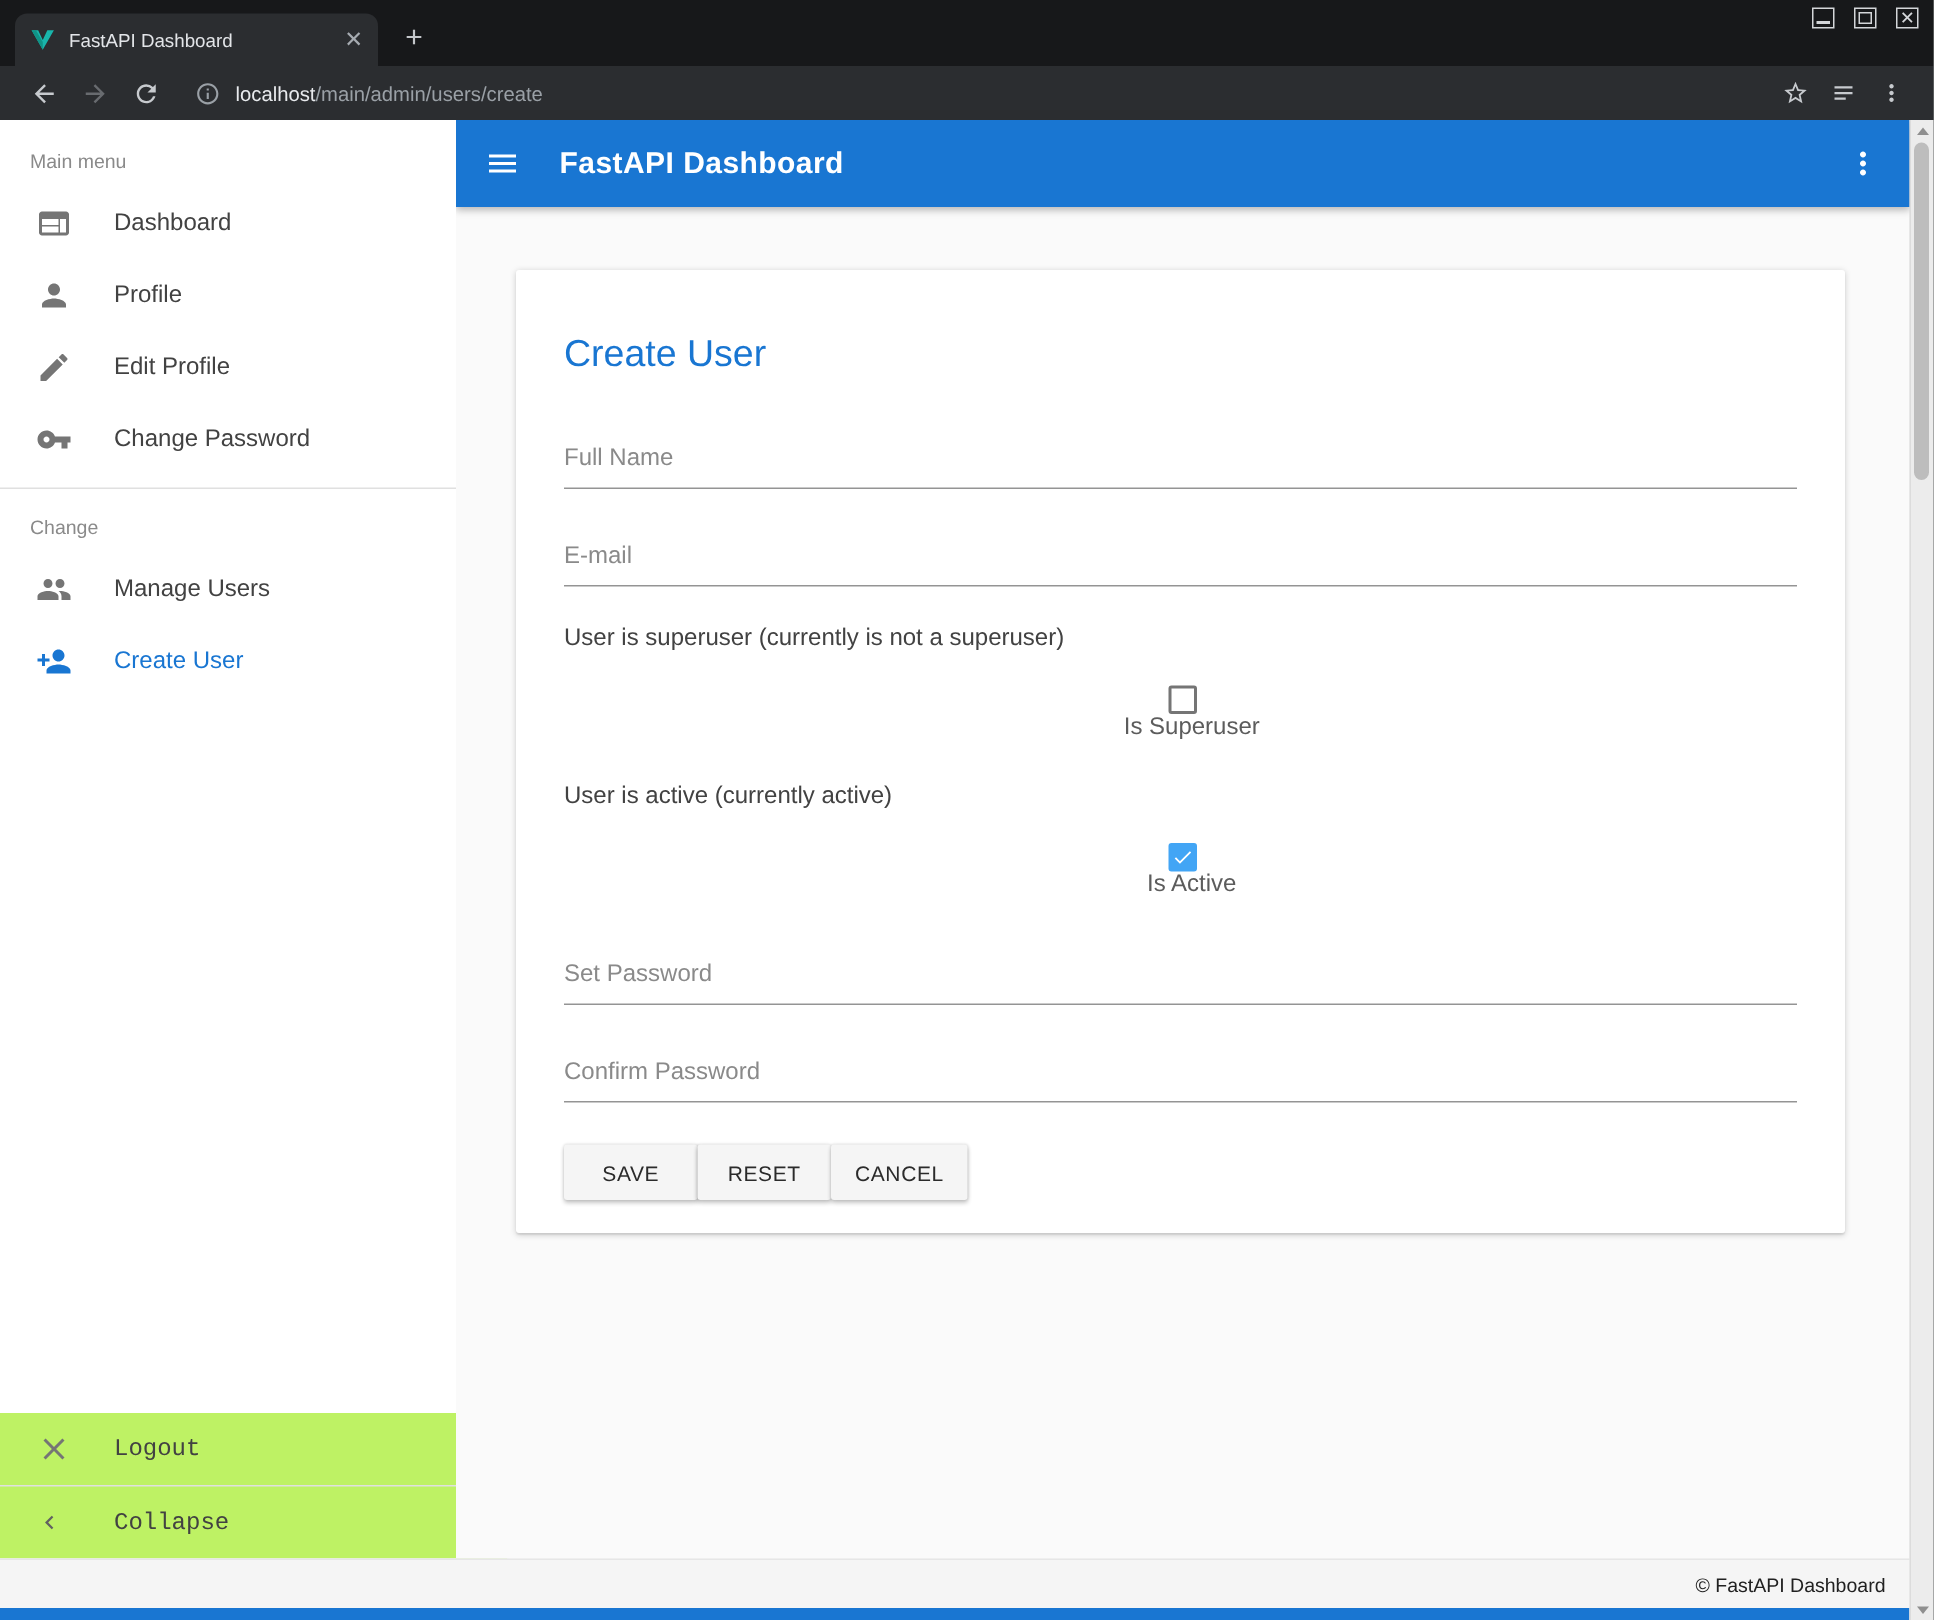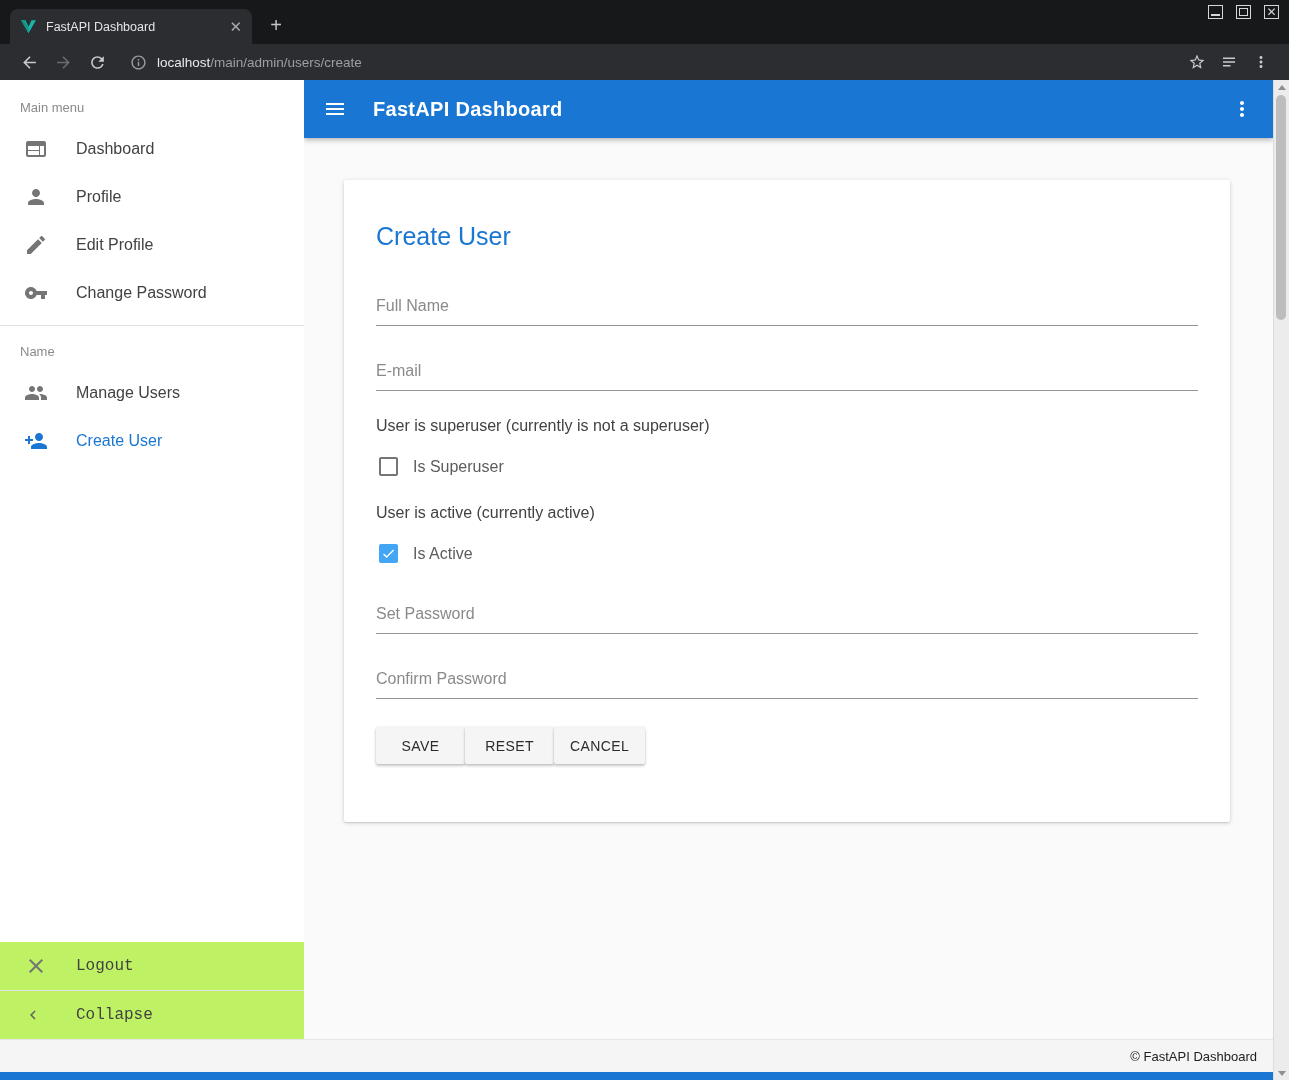--- a/index.html
+++ b/index.html
@@ -74,21 +74,21 @@
           box-shadow: 0 1px 4px rgba(0,0,0,.18), 0 1px 1px rgba(0,0,0,.08); padding: 34px 32px 0; }
   .form-title { color: #1976d2; font-size: 25px; font-weight: 400; margin: 8px 0 46px; }
 
   .field { margin-bottom: 36px; }
   .field input { width: 100%; border: none; outline: none; background: transparent; font-family: "Liberation Sans", sans-serif;
                  font-size: 16px; color: #212121; padding: 0 0 10px; border-bottom: 1px solid rgba(0,0,0,.42); }
   .field input::placeholder { color: #8a8a8a; opacity: 1; }
   .field.tight { margin-bottom: 26px; }
 
   .hint { font-size: 16px; color: #424242; margin-bottom: 22px; }
-  .check-row { display: flex; align-items: center; margin-bottom: 28px; }
+  .check-row { display: flex; align-items: center; margin-bottom: 28px; flex-direction: column; }
   .check-row.last { margin-bottom: 42px; }
   .checkbox { width: 19px; height: 19px; border: 2px solid #757575; border-radius: 2px; margin-left: 3px;
               display: flex; align-items: center; justify-content: center; cursor: pointer; background: #fff; }
   .checkbox.checked { background: #42a5f5; border-color: #42a5f5; }
   .checkbox svg { width: 15px; height: 15px; fill: #fff; }
   .check-label { margin-left: 15px; font-size: 16px; color: #5c5c5c; }
 
   .btn-row { display: flex; margin-top: 28px; }
   .btn { min-width: 89px; height: 37px; background: #f5f5f5; border: none; border-radius: 2px; cursor: pointer;
          box-shadow: 0 2px 3px rgba(0,0,0,.22), 0 0 2px rgba(0,0,0,.12);
@@ -197,21 +197,21 @@
       <div class="side-item">
         <span class="s-icon">
           <svg viewBox="0 0 24 24">
               <path d="M12.65 10C11.83 7.67 9.61 6 7 6c-3.31 0-6 2.69-6 6s2.69 6 6 6c2.61 0 4.83-1.67 5.65-4H17v4h4v-4h2v-4H12.65zM7 14c-1.1 0-2-.9-2-2s.9-2 2-2 2 .9 2 2-.9 2-2 2z"></path>
             </svg>
         </span>
         <span class="s-label">Change Password</span>
       </div>
 
       <div class="side-divider"></div>
-      <div class="section-label" style="padding-top:10px;">Name</div>
+      <div class="section-label" style="padding-top:10px;">Change</div>
 
       <div class="side-item">
         <span class="s-icon">
           <svg viewBox="0 0 24 24">
               <path d="M16 11c1.66 0 2.99-1.34 2.99-3S17.66 5 16 5c-1.66 0-3 1.34-3 3s1.34 3 3 3zm-8 0c1.66 0 2.99-1.34 2.99-3S9.66 5 8 5C6.34 5 5 6.34 5 8s1.34 3 3 3zm0 2c-2.33 0-7 1.17-7 3.5V19h14v-2.5c0-2.33-4.67-3.5-7-3.5zm8 0c-.29 0-.62.02-.97.05 1.16.84 1.97 1.97 1.97 3.45V19h6v-2.5c0-2.33-4.67-3.5-7-3.5z"></path>
             </svg>
         </span>
         <span class="s-label">Manage Users</span>
       </div>
 

